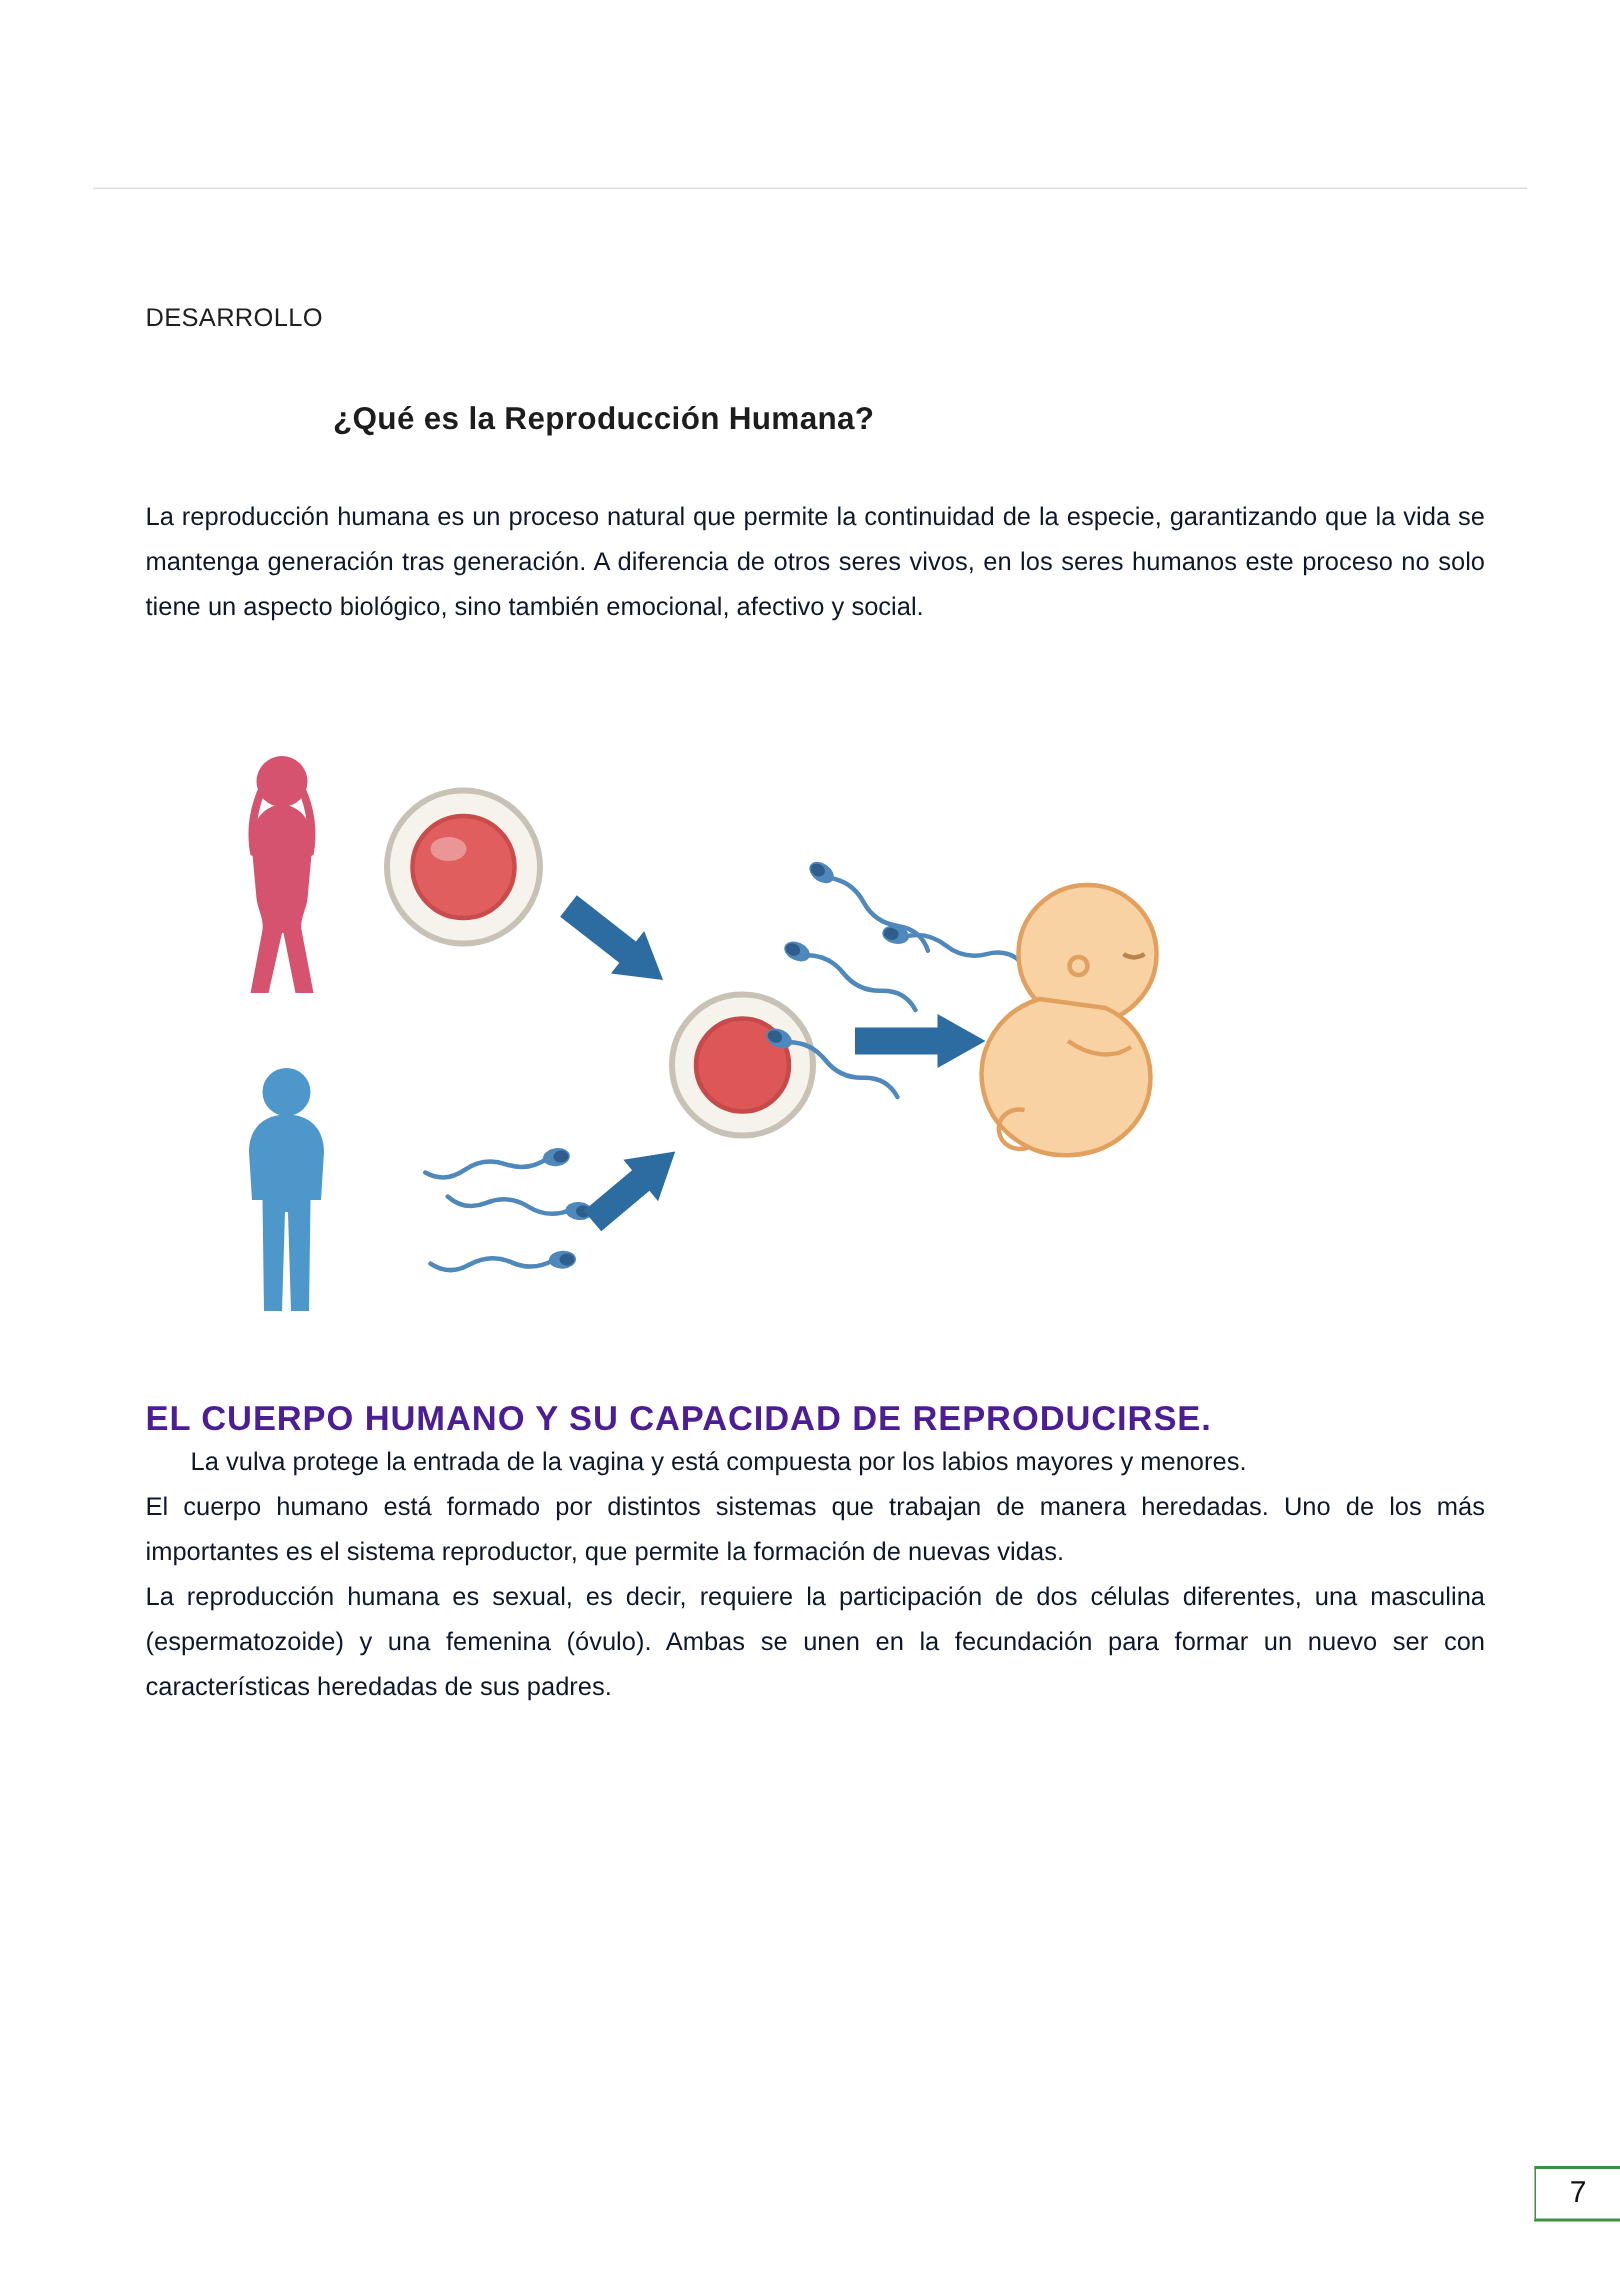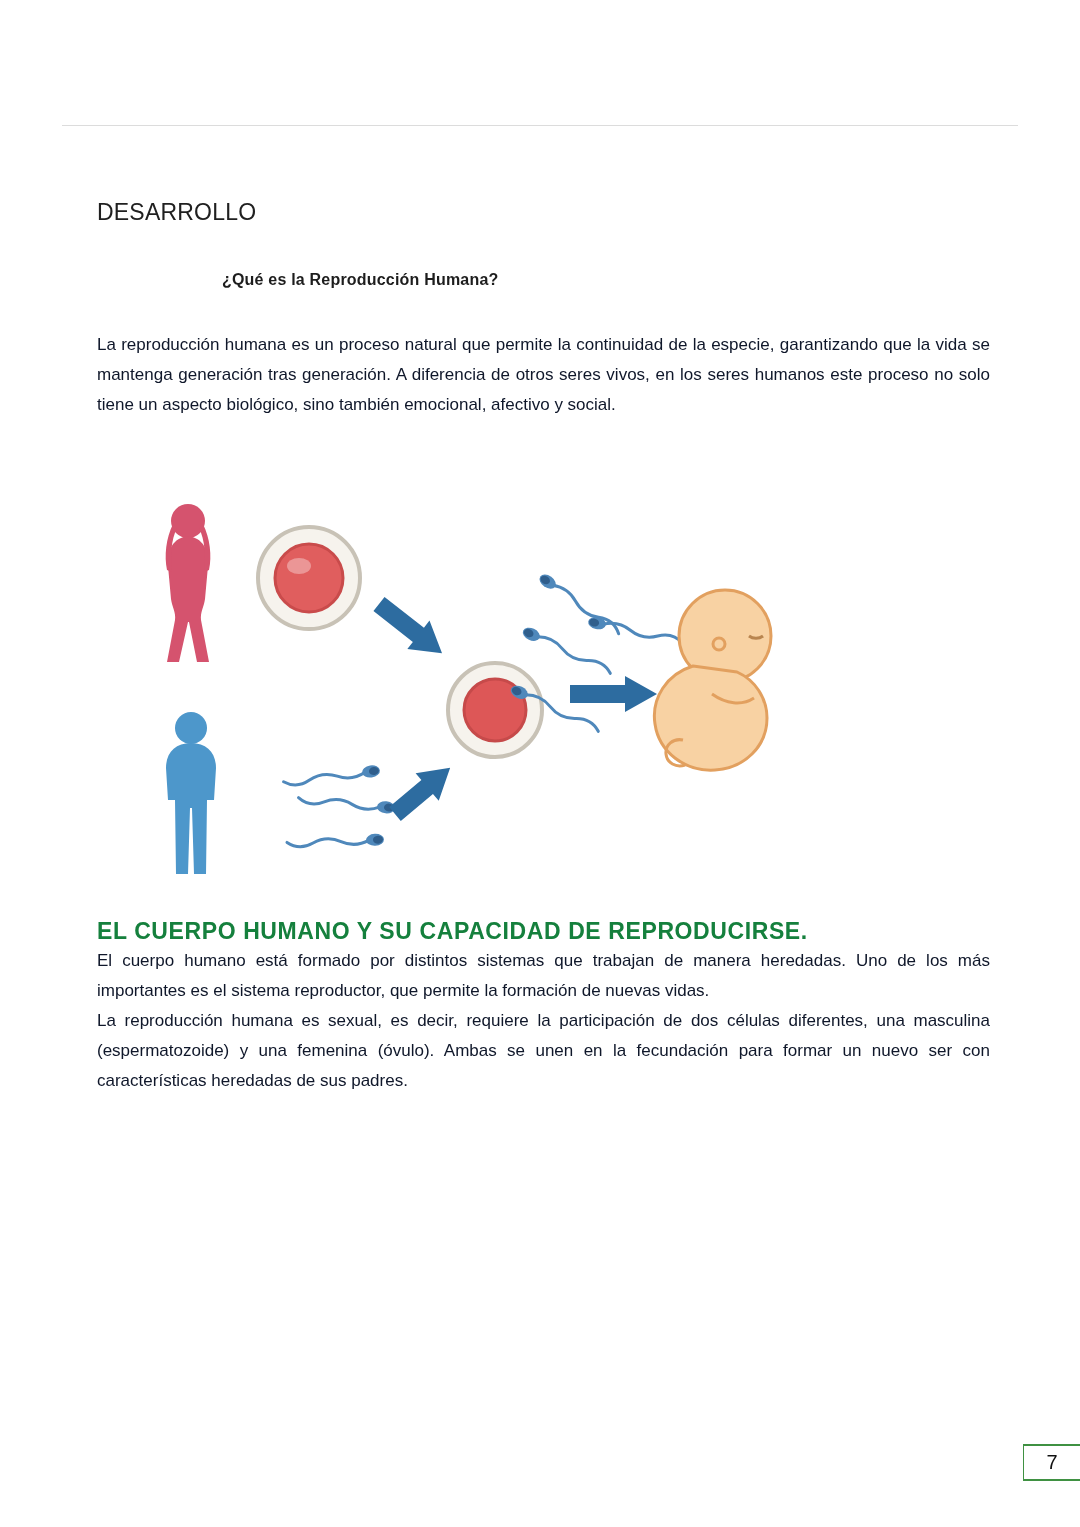--- a/index.html
+++ b/index.html
@@ -8,36 +8,36 @@
     width:1080px; height:1527px; position:relative; overflow:hidden;
     background:#ffffff; color:#1b1b1b;
     font-family:"Liberation Sans", sans-serif;
   }
   .top-rule {
     position:absolute; top:125px; left:62px; width:956px; height:0;
     border:none; border-top:1px solid #dcdcdc; margin:0;
   }
   .content { padding:202px 90px 0 97px; }
   .section-label {
-    font-size:23px; line-height:20px; color:#202020; letter-spacing:.2px;
+    font-size:17px; line-height:20px; color:#202020; letter-spacing:.2px;
   }
   .doc-title {
-    margin:44px 0 36px 125px; font-size:16px; line-height:28px;
+    margin:44px 0 36px 125px; font-size:21px; line-height:28px;
     font-weight:600; color:#1d1d1d; letter-spacing:.2px;
   }
   p.body-par {
     margin:0; font-size:17px; line-height:30px; text-align:justify;
     color:#0f172a;
   }
   p.indent { text-indent:30px; }
   p.mt { margin-top:12px; }
   figure.illustration { margin:68px 0 0 30px; padding:0; width:660px; height:410px; }
   h2.orange-heading {
-    margin:18px 0 0 0; font-size:23px; line-height:30px; font-weight:800;
-    color:#15803d; letter-spacing:.6px;
+    margin:32px 0 0 0; font-size:23px; line-height:30px; font-weight:800;
+    color:#4c1d95; letter-spacing:.6px;
   }
   .s2-first { margin-top:20px; }
   .page-number-box {
     position:absolute; right:0; bottom:46px; width:57px; height:37px;
     border-top:2px solid #3F9142; border-bottom:2px solid #3F9142;
     border-left:1px solid #3F9142;
     display:flex; align-items:center; justify-content:center;
     font-size:20px; color:#111;
   }
 </style>
@@ -119,20 +119,21 @@
       </g>
 
       <g transform="translate(268,326) rotate(-40)">
         <path d="M0,-9 h42 v-9 l30,18 l-30,18 v-9 h-42 z" fill="#2d6ca0"></path>
       </g>
     </svg>
   </figure>
 
   <h2 class="orange-heading">EL CUERPO HUMANO Y SU CAPACIDAD DE REPRODUCIRSE.</h2>
 
+  <p class="body-par indent s2-first">La vulva protege la entrada de la vagina y está compuesta por los labios mayores y menores.</p>
 
   <p class="body-par">El cuerpo humano está formado por distintos sistemas que trabajan de manera heredadas. Uno de los más importantes es el sistema reproductor, que permite la formación de nuevas vidas.</p>
 
   <p class="body-par">La reproducción humana es sexual, es decir, requiere la participación de dos células diferentes, una masculina (espermatozoide) y una femenina (óvulo). Ambas se unen en la fecundación para formar un nuevo ser con características heredadas de sus padres.</p>
 
 </div>
 
 <div class="page-number-box">
   <span>7</span>
 </div>

